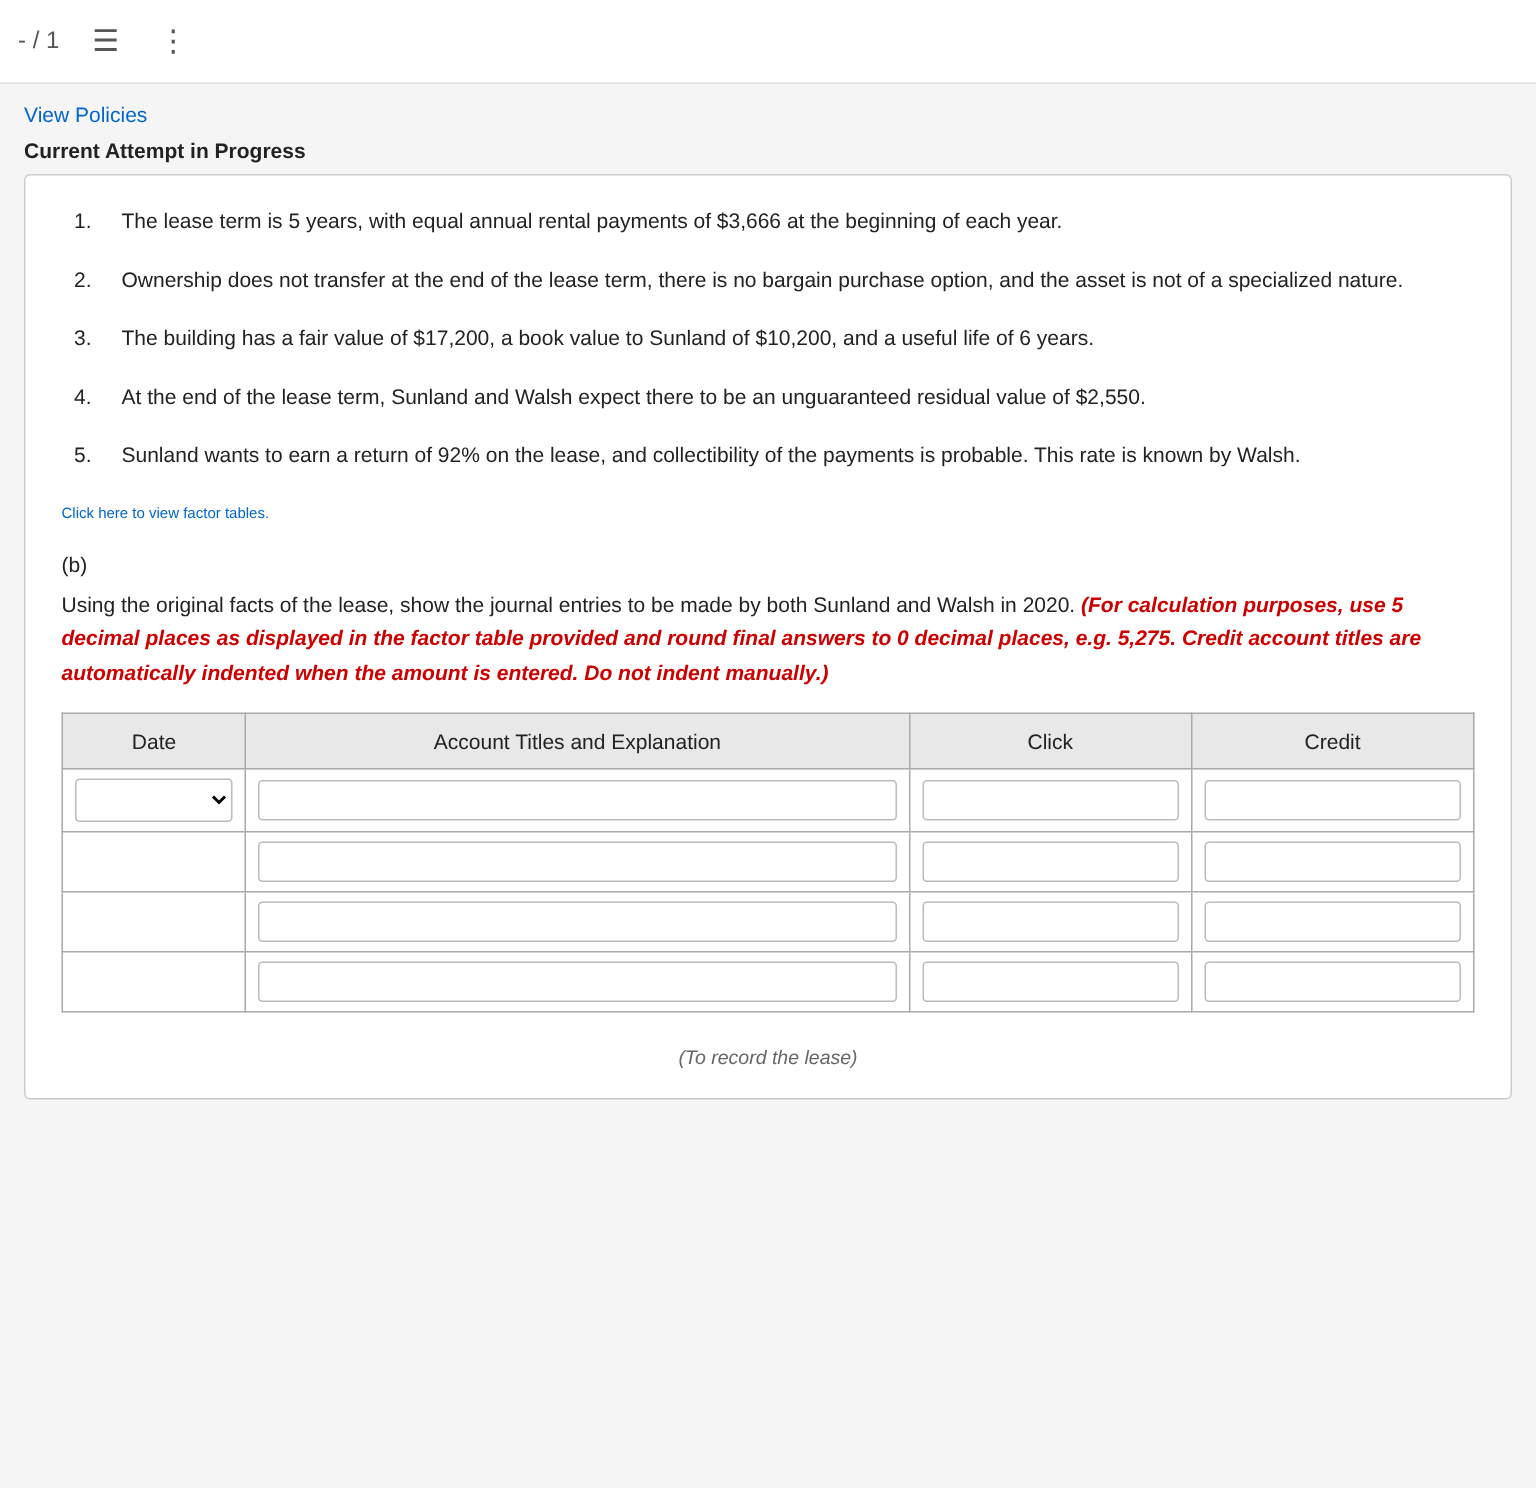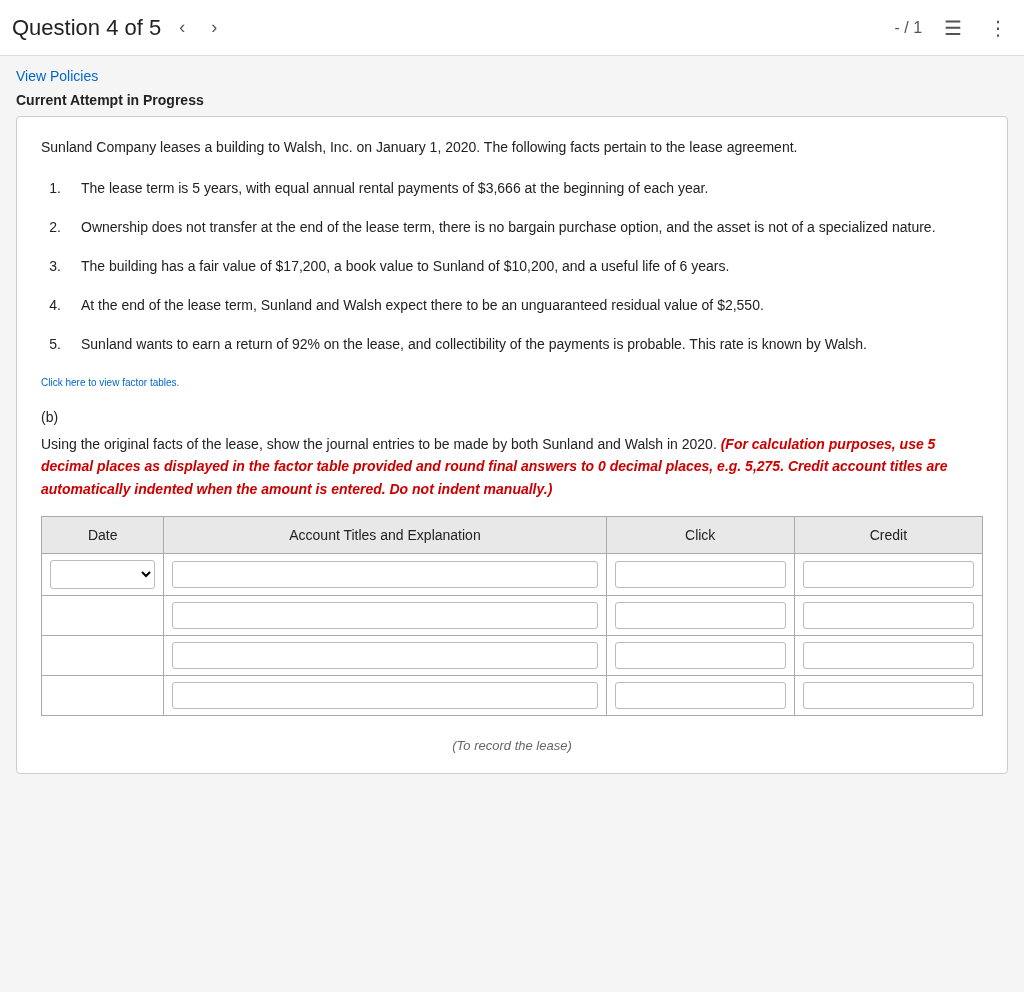--- a/index.html
+++ b/index.html
@@ -192,46 +192,40 @@
       color: #666;
       margin-top: 22px;
       font-style: italic;
       text-align: center;
     }
   </style>
 </head>
 <body>
 
 <div class="header">
-  <div class="header-left">
-    <span class="question-title">Question 4 of 5</span>
-    <button class="nav-btn">‹</button>
-    <button class="nav-btn">›</button>
-  </div>
   <div class="header-right">
     <span class="page-indicator">- / 1</span>
     <button class="icon-btn">
       <span>☰</span>
     </button>
     <button class="icon-btn">
       <span>⋮</span>
     </button>
   </div>
 </div>
 
 <div class="content">
 
   <a class="view-policies-link" href="#">View Policies</a>
 
   <div class="attempt-label">Current Attempt in Progress</div>
 
   
   <div class="question-card">
 
-    <p class="question-intro">Sunland Company leases a building to Walsh, Inc. on January 1, 2020. The following facts pertain to the lease agreement.</p>
 
     <ol class="facts-list">
       <li>
         <span class="fact-num">1.</span>
         <span class="fact-text">The lease term is 5 years, with equal annual rental payments of $3,666 at the beginning of each year.</span>
       </li>
       <li>
         <span class="fact-num">2.</span>
         <span class="fact-text">Ownership does not transfer at the end of the lease term, there is no bargain purchase option, and the asset is not of a specialized nature.</span>
       </li>

